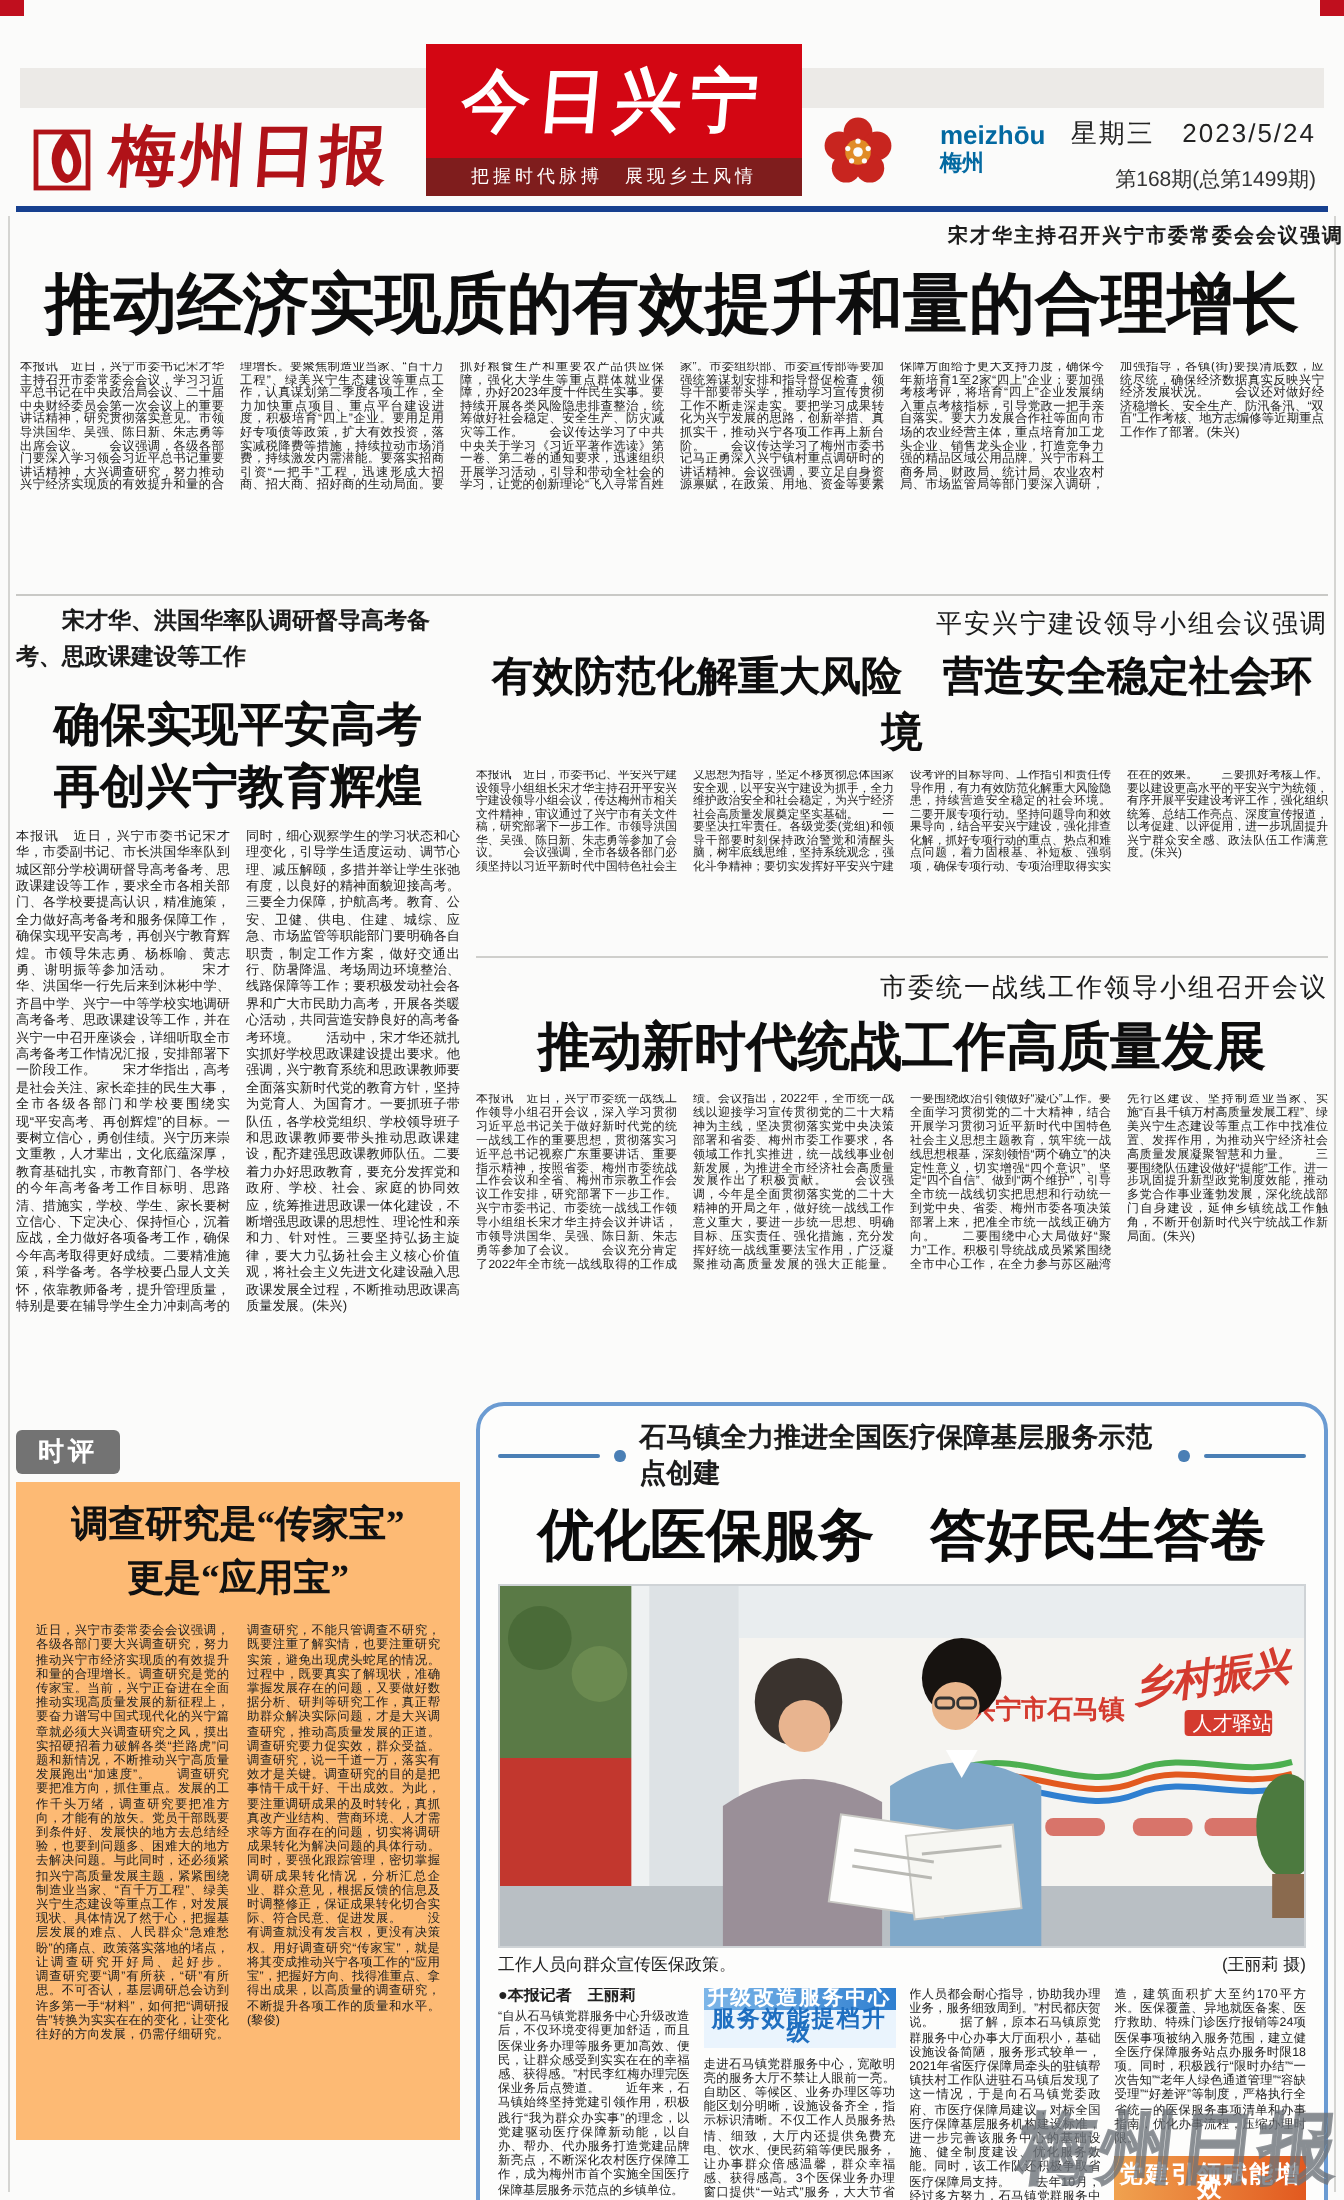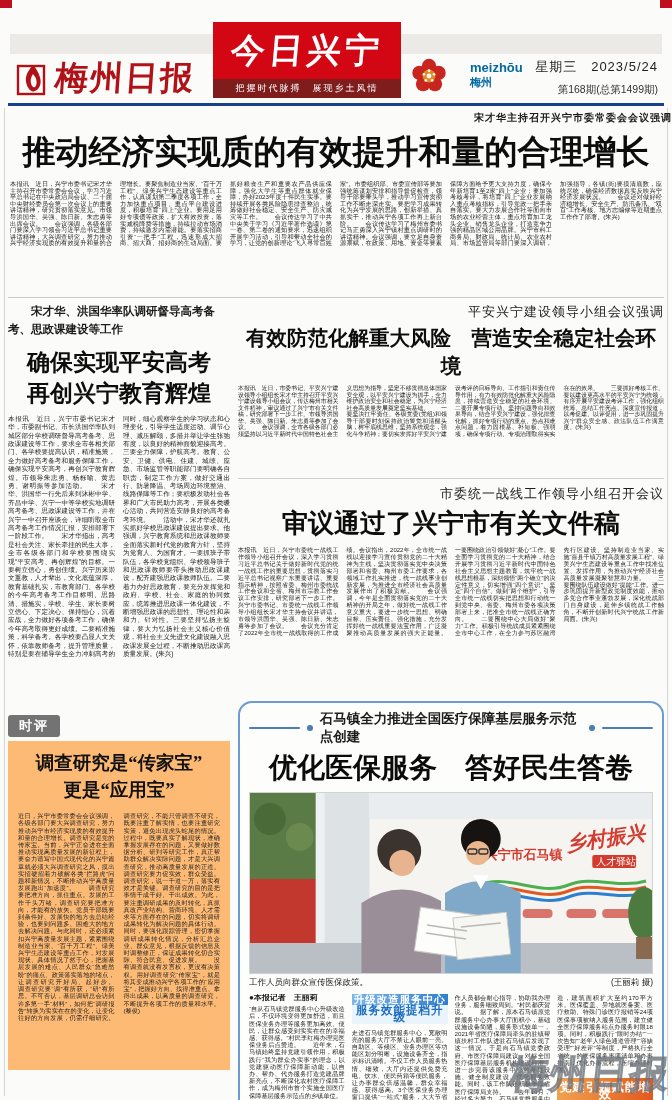--- a/index.html
+++ b/index.html
@@ -169,21 +169,21 @@
   </div>
 
   <div class="rightcol">
     <div class="k-center">平安兴宁建设领导小组会议强调</div>
     <div class="b-headline">有效防范化解重大风险　营造安全稳定社会环境</div>
     <div class="b-body">本报讯　近日，市委书记、平安兴宁建设领导小组组长宋才华主持召开平安兴宁建设领导小组会议，传达梅州市相关文件精神，审议通过了兴宁市有关文件稿，研究部署下一步工作。市领导洪国华、吴强、陈日新、朱志勇等参加了会议。　　会议强调，全市各级各部门必须坚持以习近平新时代中国特色社会主义思想为指导，坚定不移贯彻总体国家安全观，以平安兴宁建设为抓手，全力维护政治安全和社会稳定，为兴宁经济社会高质量发展奠定坚实基础。　　一要坚决扛牢责任。各级党委(党组)和领导干部要时刻保持政治警觉和清醒头脑，树牢底线思维，坚持系统观念，强化斗争精神；要切实发挥好平安兴宁建设考评的目标导向、工作指引和责任传导作用，有力有效防范化解重大风险隐患，持续营造安全稳定的社会环境。　　二要开展专项行动。坚持问题导向和效果导向，结合平安兴宁建设，强化排查化解，抓好专项行动的重点、热点和难点问题，着力固根基、补短板、强弱项，确保专项行动、专项治理取得实实在在的效果。　　三要抓好考核工作。要以建设更高水平的平安兴宁为统领，有序开展平安建设考评工作，强化组织统筹、总结工作亮点、深度宣传报道，以考促建、以评促用，进一步巩固提升兴宁群众安全感、政法队伍工作满意度。(朱兴)</div>
 
     <div class="rule2"></div>
 
     <div class="k-center">市委统一战线工作领导小组召开会议</div>
-    <div class="c-headline">审议通过了兴宁市有关文件稿</div>
+    <div class="c-headline">推动新时代统战工作高质量发展</div>
     <div class="c-body">本报讯　近日，兴宁市委统一战线工作领导小组召开会议，深入学习贯彻习近平总书记关于做好新时代党的统一战线工作的重要思想，贯彻落实习近平总书记视察广东重要讲话、重要指示精神，按照省委、梅州市委统战工作会议和全省、梅州市宗教工作会议工作安排，研究部署下一步工作。兴宁市委书记、市委统一战线工作领导小组组长宋才华主持会议并讲话，市领导洪国华、吴强、陈日新、朱志勇等参加了会议。　　会议充分肯定了2022年全市统一战线取得的工作成绩。会议指出，2022年，全市统一战线以迎接学习宣传贯彻党的二十大精神为主线，坚决贯彻落实党中央决策部署和省委、梅州市委工作要求，各领域工作扎实推进，统一战线事业创新发展，为推进全市经济社会高质量发展作出了积极贡献。　　会议强调，今年是全面贯彻落实党的二十大精神的开局之年，做好统一战线工作意义重大，要进一步统一思想、明确目标、压实责任、强化措施，充分发挥好统一战线重要法宝作用，广泛凝聚推动高质量发展的强大正能量。　　一要围绕政治引领做好“凝心”工作。要全面学习贯彻党的二十大精神，结合开展学习贯彻习近平新时代中国特色社会主义思想主题教育，筑牢统一战线思想根基，深刻领悟“两个确立”的决定性意义，切实增强“四个意识”、坚定“四个自信”、做到“两个维护”，引导全市统一战线切实把思想和行动统一到党中央、省委、梅州市委各项决策部署上来，把准全市统一战线正确方向。　　二要围绕中心大局做好“聚力”工作。积极引导统战成员紧紧围绕全市中心工作，在全力参与苏区融湾先行区建设、坚持制造业当家、实施“百县千镇万村高质量发展工程”、绿美兴宁生态建设等重点工作中找准位置、发挥作用，为推动兴宁经济社会高质量发展凝聚智慧和力量。　　三要围绕队伍建设做好“提能”工作。进一步巩固提升新型政党制度效能，推动多党合作事业蓬勃发展，深化统战部门自身建设，延伸乡镇统战工作触角，不断开创新时代兴宁统战工作新局面。(朱兴)</div>
 
     <div class="boxd">
       <div class="d-kickrow">
         <span class="ln"></span>
         <span class="dot"></span>
         <span class="d-kicker">石马镇全力推进全国医疗保障基层服务示范点创建</span>
         <span class="dot"></span>
         <span class="ln"></span>
       </div>

